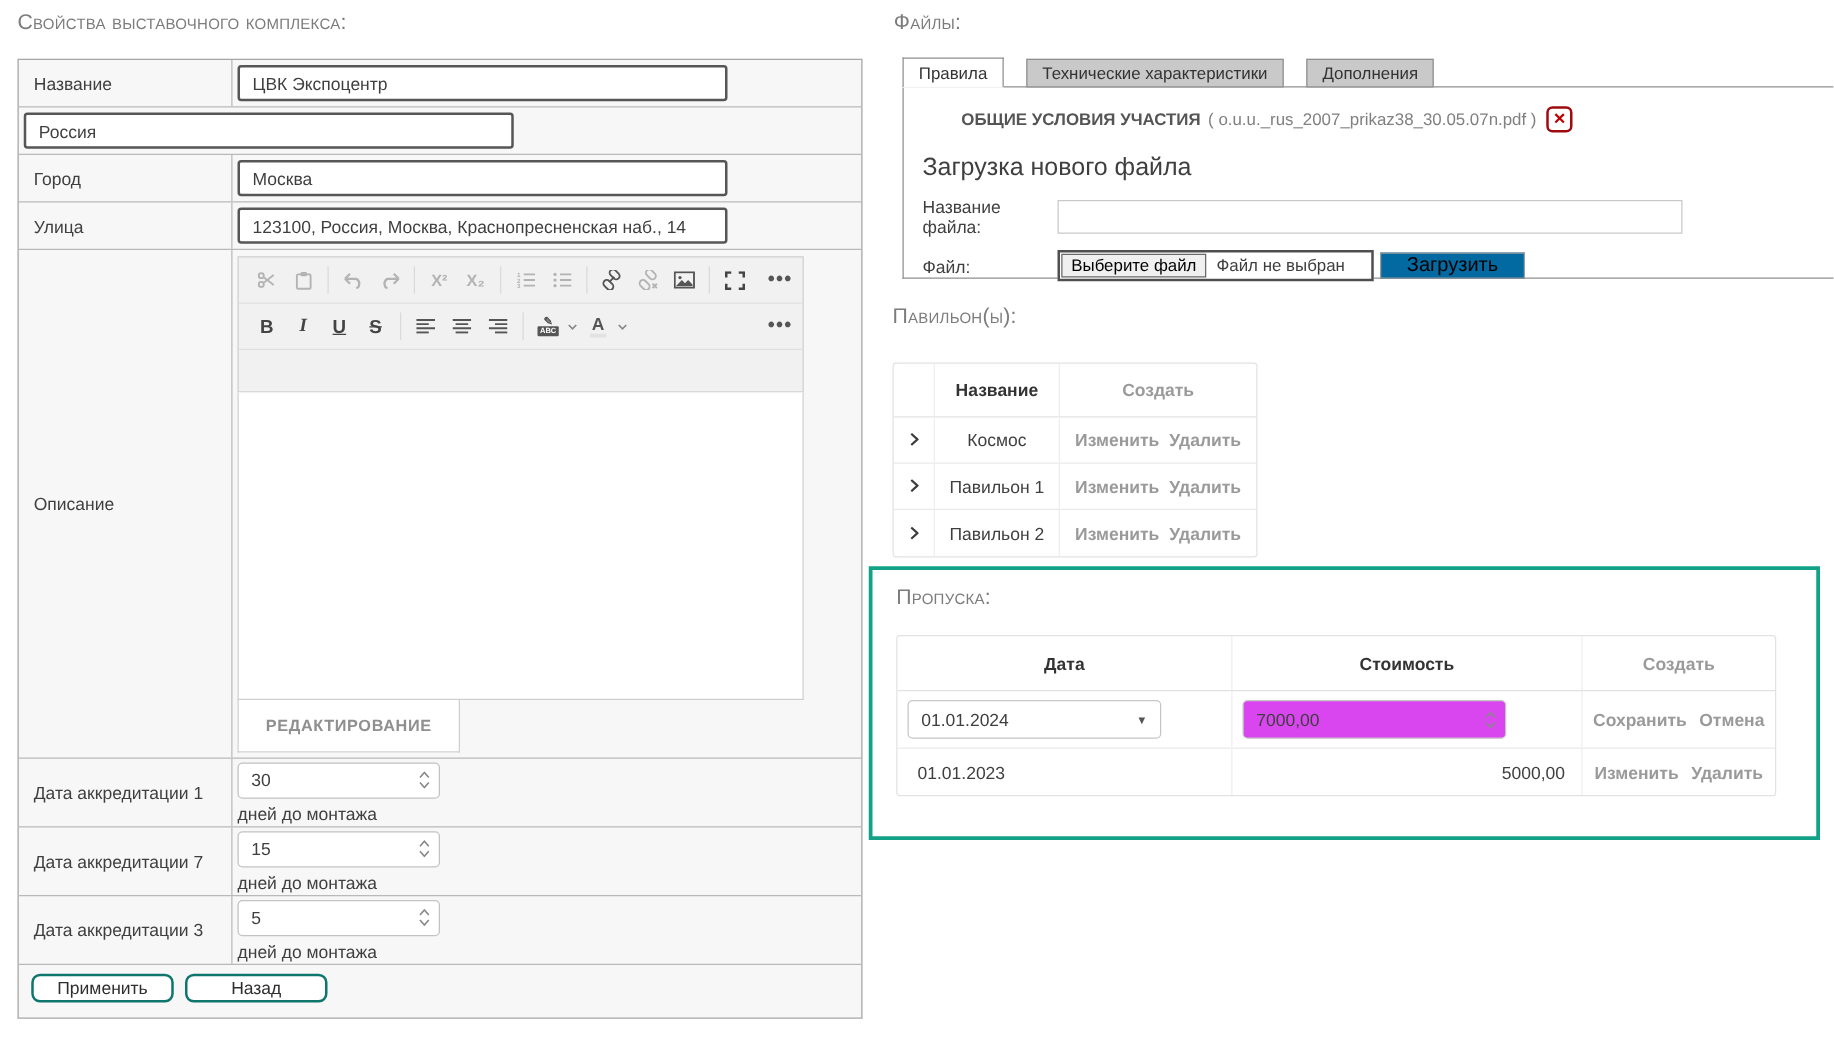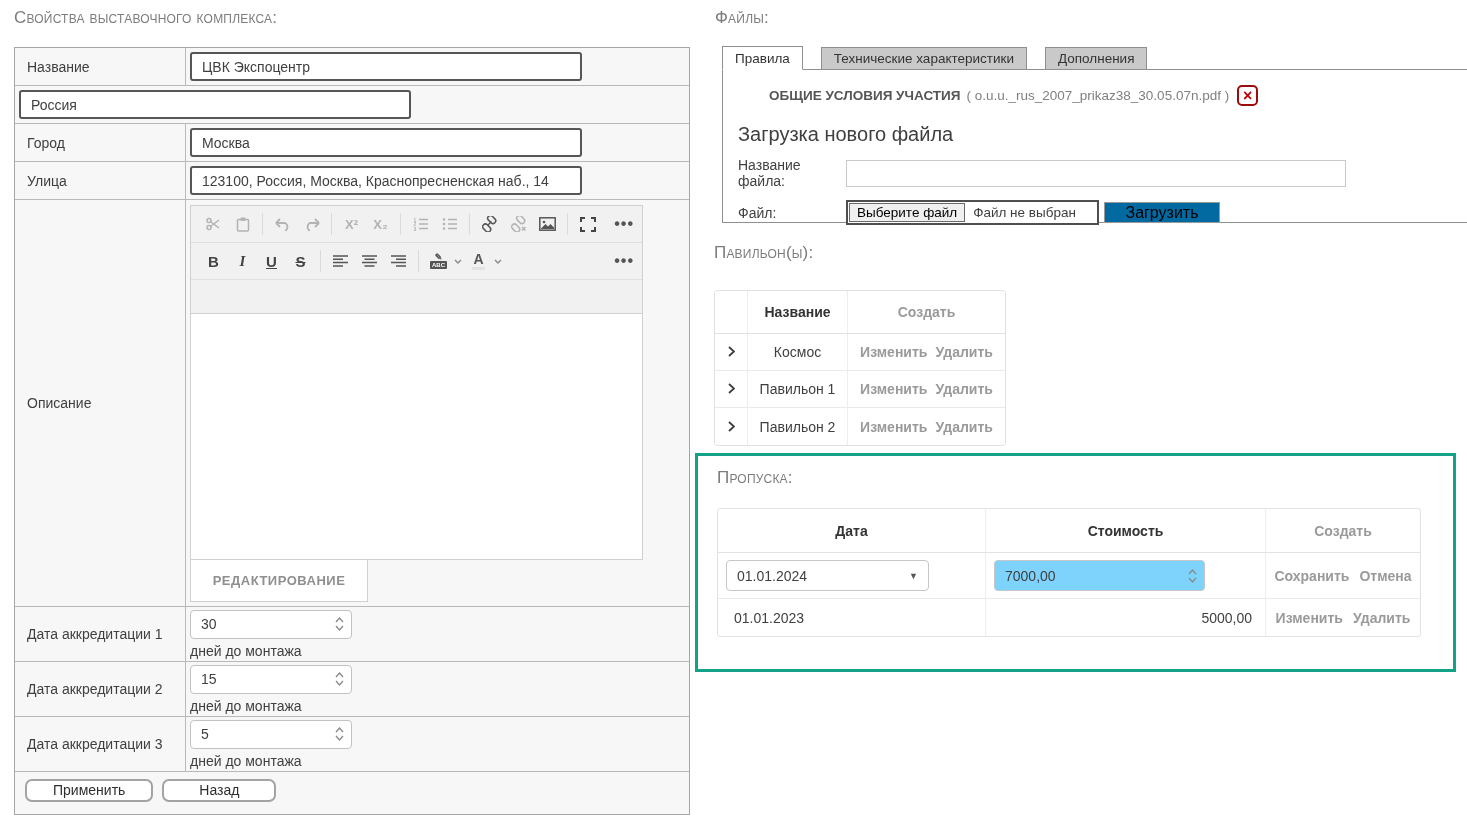--- a/index.html
+++ b/index.html
@@ -25,22 +25,22 @@
   
   .spin{position:relative;width:162px;}
   .spin input{width:100%;height:29px;border:1px solid #c2c2c2;border-radius:4px;background:#fff;
               padding:0 26px 0 10px;font:inherit;color:#3f3f3f;}
   .arrows{position:absolute;right:8px;top:50%;transform:translateY(-50%);display:flex;flex-direction:column;gap:2px;}
   .acc-val{display:flex;flex-direction:column;align-items:flex-start;justify-content:center;}
   .suffix{margin-top:4px;}
 
   
   .btnrow{display:flex;align-items:center;gap:9px;padding-left:10px;}
-  .red-btn{height:23px;min-width:114px;background:#fff;border:2px solid #a3a3a3;border-radius:7px;
-           color:#2e2e2e;font:inherit;display:flex;align-items:center;justify-content:center;padding:0 26px;cursor:pointer;}
+  .red-btn{height:23px;min-width:114px;background:#fff;border:2px solid #0f766e;border-radius:7px;
+           color:#2e2e2e;font:inherit;display:flex;align-items:center;justify-content:center;padding:0 12px;cursor:pointer;}
 
   
   .editor{margin-top:5px;width:453px;}
   .tb{background:#f1f1f1;border:1px solid #d0d0d0;}
   .tbrow{height:37px;display:flex;align-items:center;padding:0 8px;}
   .tbrow.r1{border-bottom:1px solid #e0e0e0;}
   .tbrow.r2{border-bottom:1px solid #e0e0e0;}
   .tbspace{height:33px;}
   .ti{width:29px;height:26px;display:flex;align-items:center;justify-content:center;color:#b3b3b3;
       font-size:13px;font-weight:700;cursor:pointer;flex-shrink:0;}
@@ -118,21 +118,21 @@
   .pass-row.edit{height:46px;border-bottom:1px solid #eaeaea;}
   .pass-row.data{height:37px;}
   .qc1{width:268px;display:flex;align-items:center;border-right:1px solid #eeeeee;}
   .qc2{width:280px;display:flex;align-items:center;border-right:1px solid #eeeeee;}
   .qc3{flex:1;display:flex;align-items:center;justify-content:center;gap:10px;}
   .qcenter{justify-content:center;}
   .ddl{margin-left:8px;width:203px;height:31px;border:1px solid #c6c6c6;border-radius:4px;background:#fff;
        display:flex;align-items:center;justify-content:space-between;padding:0 10px;cursor:pointer;}
   .ddl .arr{font-size:9px;color:#555;}
   .spin2{margin-left:8px;position:relative;width:211px;}
-  .spin2 input{width:100%;height:31px;border:1px solid #c6c6c6;border-radius:4px;background:#7dd3fc;
+  .spin2 input{width:100%;height:31px;border:1px solid #c6c6c6;border-radius:4px;background:#d946ef;
                padding:0 28px 0 10px;font:inherit;color:#3f3f3f;}
   .dr-date{padding-left:16px;}
   .dr-cost{justify-content:flex-end;padding-right:13px;}
 </style>
 </head>
 <body>
 
 <div class="page">
 
   <div id="left-title" class="sc-title">Свойства выставочного комплекса:</div>
@@ -314,21 +314,21 @@
               <svg width="9" height="6" viewBox="0 0 9 6">
                 <path d="M1 1 L4.5 5 L8 1" fill="none" stroke="#888" stroke-width="1.3"></path>
               </svg>
             </span>
         </span>
         <span class="suffix">дней до монтажа</span>
       </div>
     </div>
 
     <div class="prow hacc">
-      <div class="plabel">Дата аккредитации 2</div>
+      <div class="plabel">Дата аккредитации 7</div>
       <div class="pval acc-val">
         <span class="spin">
           <input value="15" style="">
           <span class="arrows">
               <svg width="9" height="6" viewBox="0 0 9 6">
                 <path d="M1 5 L4.5 1 L8 5" fill="none" stroke="#888" stroke-width="1.3"></path>
               </svg>
               <svg width="9" height="6" viewBox="0 0 9 6">
                 <path d="M1 1 L4.5 5 L8 1" fill="none" stroke="#888" stroke-width="1.3"></path>
               </svg>

